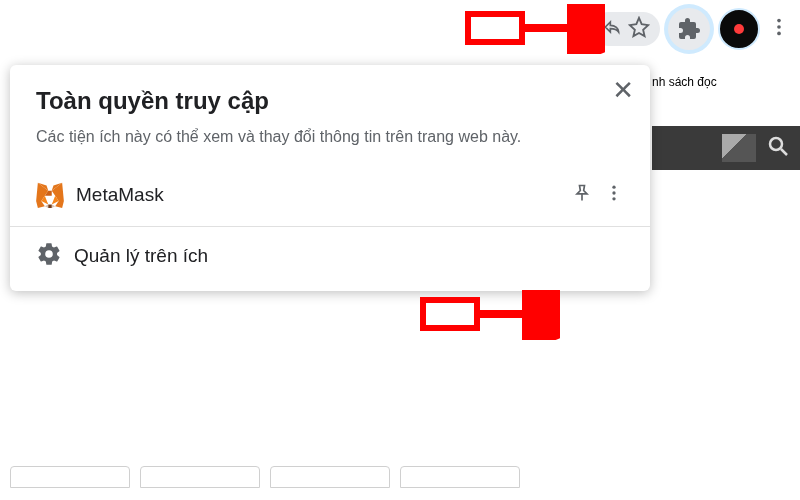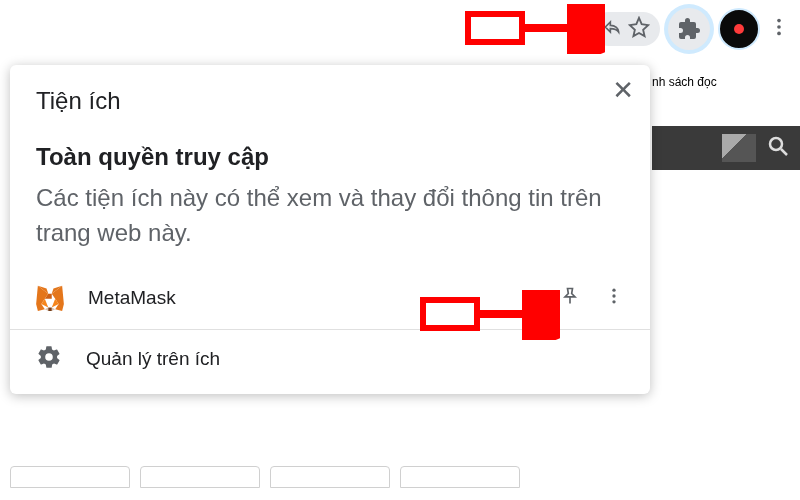--- a/index.html
+++ b/index.html
@@ -77,30 +77,30 @@
     font-weight: 400;
     margin-bottom: 28px;
   }
   .popup-subtitle {
     font-size: 24px;
     color: #202124;
     font-weight: 600;
     margin-bottom: 10px;
   }
   .popup-desc {
-    font-size: 24px;
+    font-size: 16px;
     color: #5f6368;
     line-height: 1.45;
     margin-bottom: 24px;
   }
   .ext-row {
     display: flex;
     align-items: center;
     padding: 10px 0;
-    gap: 24px;
+    gap: 12px;
   }
   .ext-row .label {
     flex: 1;
     font-size: 19px;
     color: #202124;
   }
   .fox-icon {
     width: 28px;
     height: 26px;
     position: relative;
@@ -202,21 +202,20 @@
   <span class="mag">
     <svg width="24" height="24" viewBox="0 0 24 24" fill="none" stroke="#ddd" stroke-width="2.5">
         <circle cx="10" cy="10" r="6"></circle>
         <line x1="15" y1="15" x2="21" y2="21"></line>
       </svg>
   </span>
 </div>
 
 <div class="popup">
   <span class="popup-close">✕</span>
-  <div class="popup-title">Tiện ích</div>
   <div class="popup-subtitle">Toàn quyền truy cập</div>
   <div class="popup-desc">Các tiện ích này có thể xem và thay đổi thông tin trên trang web này.</div>
 
   <div class="ext-row">
     <span class="fox-icon">
       <svg width="28" height="26" viewBox="0 0 32 30">
           <polygon fill="#E2761B" points="30,1 18,10 20,4"></polygon>
           <polygon fill="#E4761B" points="2,1 14,10 12,4"></polygon>
           <polygon fill="#E4761B" points="26,22 22,28 30,30 32,22"></polygon>
           <polygon fill="#E4761B" points="0,22 2,30 10,28 6,22"></polygon>

